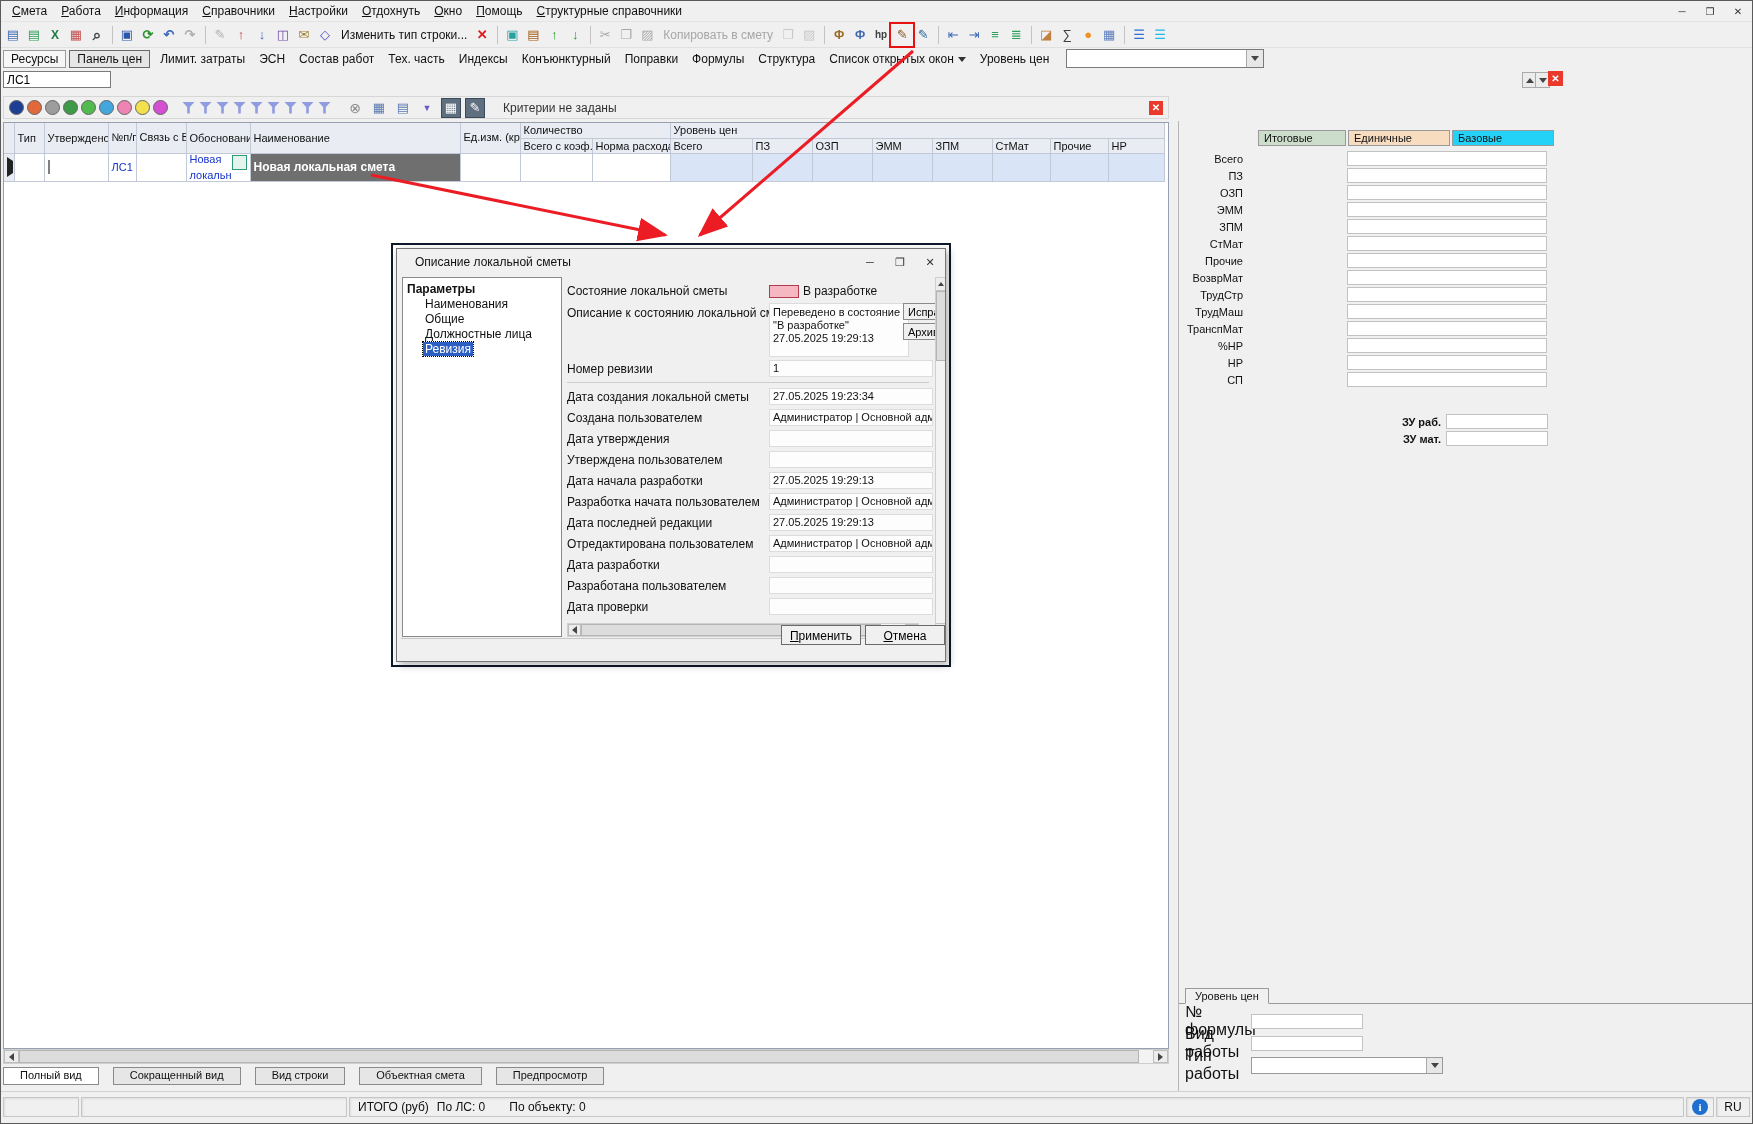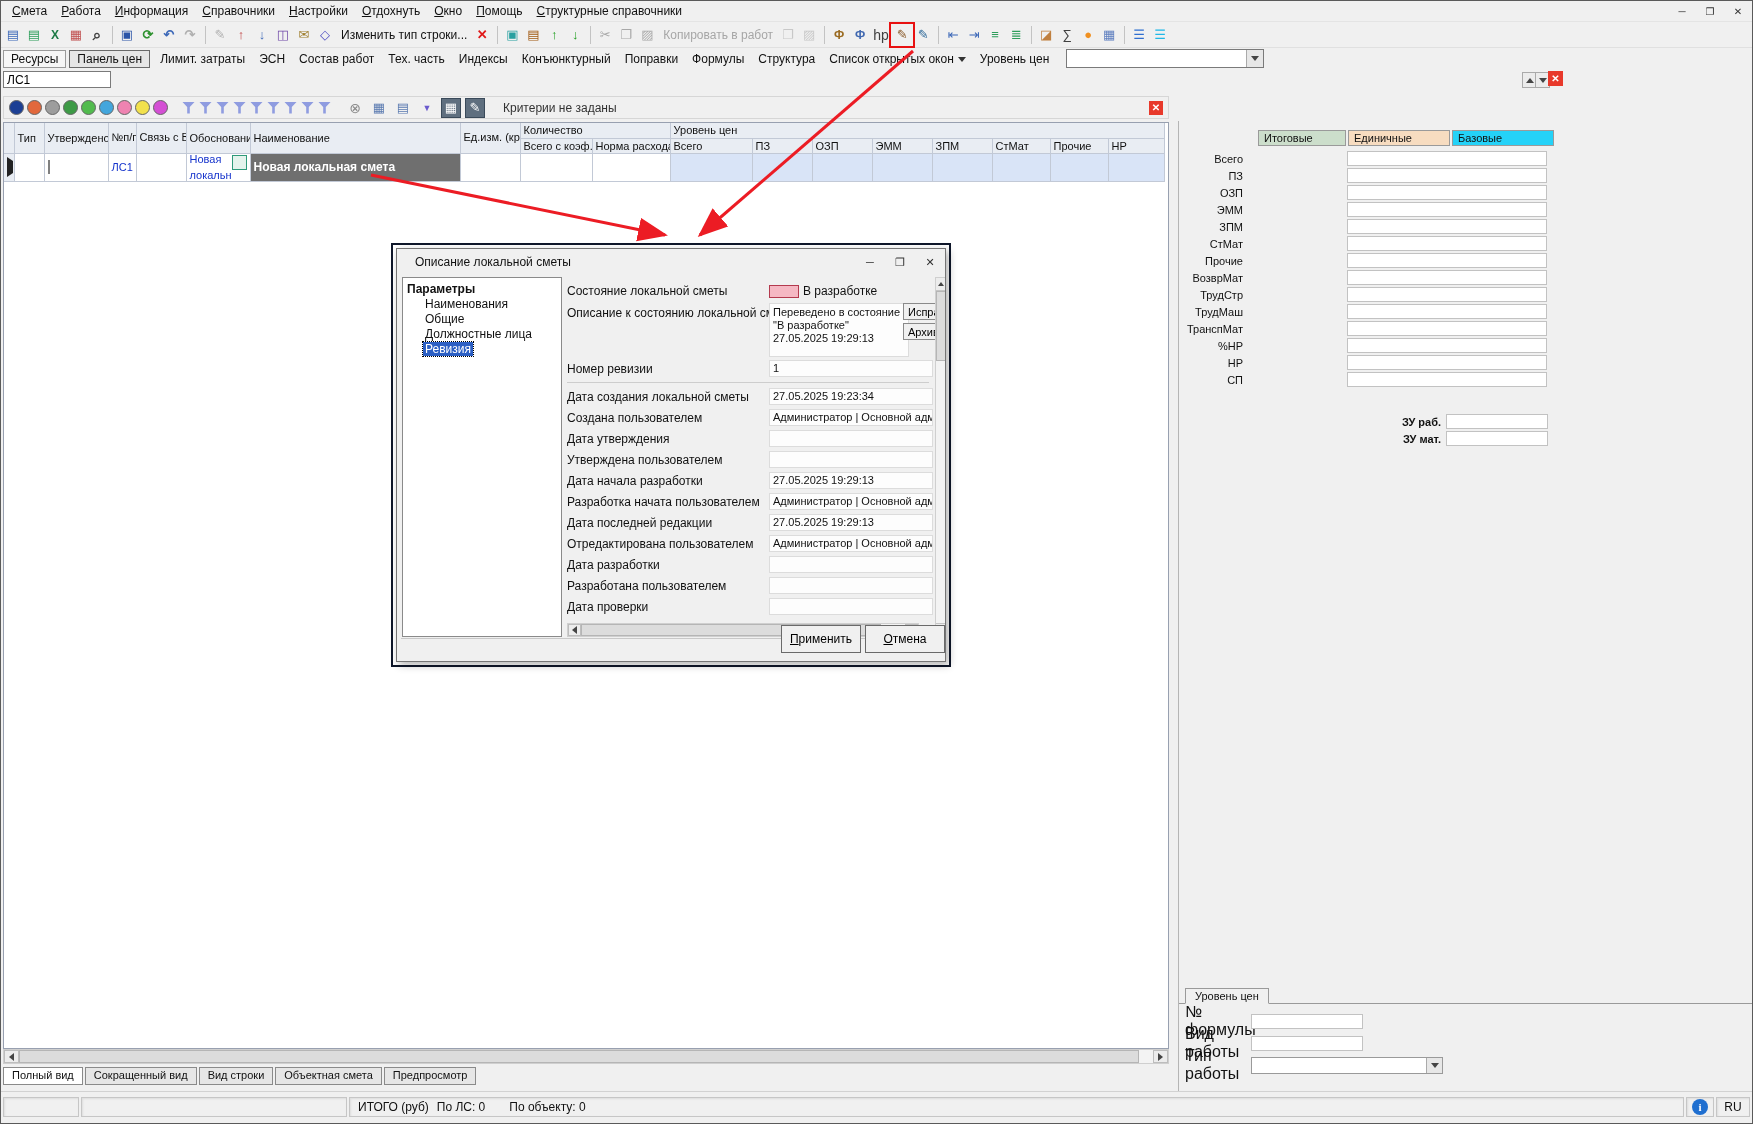--- a/index.html
+++ b/index.html
@@ -58,21 +58,21 @@
   .basis{line-height:11px;white-space:normal;}
   .doc-ic{display:inline-block;width:13px;height:13px;background:#e4f3ec;border:1px solid #2f9a7a;float:right;margin-top:1px;}
   td.namecell{background:#6f6f6f;color:#fff;font-weight:bold;font-size:12px;white-space:nowrap;}
   td.pricecell{background:#d9e4f7;}
   .rowtri{width:0;height:0;border-top:4px solid transparent;border-bottom:4px solid transparent;border-left:6px solid #222;margin:0 auto;}
   
   .hscroll{position:absolute;left:2px;top:1048px;width:1166px;height:15px;background:#f3f3f3;border:1px solid #cfcfcf;box-sizing:border-box;}
   .sbtn{position:absolute;top:0;width:15px;height:13px;background:#ececec;border:1px solid #bdbdbd;display:flex;align-items:center;justify-content:center;box-sizing:border-box;}
   .sthumb{position:absolute;top:0;height:13px;background:#dcdcdc;border:1px solid #b5b5b5;box-sizing:border-box;}
   .viewtabs{position:absolute;left:2px;top:1066px;display:flex;}
-  .vtab{height:16px;line-height:15px;padding:0 8px;font-size:11px;border:1px solid #8a8a8a;background:#e6e6e6;margin-right:2px;white-space:nowrap;cursor:default;}
+  .vtab{height:16px;line-height:15px;padding:0 16px;font-size:11px;border:1px solid #8a8a8a;background:#e6e6e6;margin-right:14px;white-space:nowrap;cursor:default;}
   .vtab.sel{background:#fff;}
   .statusbar{position:absolute;left:0;top:1090px;width:100%;height:34px;background:#f0f0f0;border-top:1px solid #d2d2d2;display:flex;align-items:flex-start;padding-top:5px;box-sizing:border-box;}
   .spanel{height:20px;border:1px solid #c6c6c6;box-shadow:inset 1px 1px 2px rgba(0,0,0,.08);box-sizing:border-box;display:flex;align-items:center;font-size:12px;}
   .info-ic{width:16px;height:16px;border-radius:50%;background:#1f6fd0;color:#fff;font-weight:bold;font-size:11px;font-family:"Liberation Serif",serif;display:flex;align-items:center;justify-content:center;}
   
   .rpanel{position:absolute;left:1177px;top:120px;width:576px;height:970px;background:#f0f0f0;border-left:1px solid #b5b5b5;box-sizing:border-box;}
   .rtabs{position:absolute;left:79px;top:9px;display:flex;gap:2px;text-align:right;}
   .rtab{height:16px;font-size:11px;display:flex;align-items:center;padding-left:5px;border:1px solid #9a9a9a;box-sizing:border-box;cursor:default;}
   .rrows{position:absolute;left:0;top:29px;width:100%;}
   .rp-row{display:flex;align-items:center;height:17px;}
@@ -110,21 +110,21 @@
   .swatch{position:absolute;left:202px;top:4px;width:28px;height:11px;border:1px solid #b43a4e;}
   .statustxt{position:absolute;left:236px;top:3px;font-size:12px;}
   .row-desc{position:relative;height:56px;}
   .descbox{position:absolute;left:202px;top:0;width:132px;height:48px;background:#fdfdfd;border:1px solid #dcdcdc;font-size:11px;line-height:13px;padding:2px 3px;white-space:pre-line;overflow:hidden;}
   .descbtn{position:absolute;left:336px;width:72px;height:17px;background:#f0f0f0;border:1px solid #8a8a8a;font-size:11px;text-align:left;padding:1px 4px;box-sizing:border-box;overflow:hidden;white-space:nowrap;cursor:default;}
   .dlg-sep{border-top:1px solid #cdcdcd;margin:2px 0 4px 0;}
   .dlg-hscroll{position:absolute;left:170px;top:374px;width:352px;height:14px;background:#f3f3f3;border:1px solid #cfcfcf;box-sizing:border-box;}
   .dlg-vscroll{position:absolute;left:538px;top:28px;width:12px;height:360px;background:#f3f3f3;border:1px solid #cfcfcf;box-sizing:border-box;}
   .vbtn{position:absolute;left:0;width:10px;height:12px;background:#ececec;border-bottom:1px solid #c5c5c5;display:flex;align-items:center;justify-content:center;}
   .dlg-btnsep{position:absolute;left:4px;top:389px;width:542px;border-top:1px solid #c8c8c8;}
-  .dlg-btn{position:absolute;top:376px;width:80px;height:28px;background:#f0f0f0;border:1px solid #6a6a6a;font:12px "Liberation Sans",sans-serif;cursor:default;}
+  .dlg-btn{position:absolute;top:376px;width:80px;height:20px;background:#f0f0f0;border:1px solid #6a6a6a;font:12px "Liberation Sans",sans-serif;cursor:default;}
   .dlg-btn span{display:block;width:100%;text-align:center;line-height:18px;}
   .dlg-btn span::first-letter{text-decoration:underline;}
   
   .annot{position:absolute;left:0;top:0;pointer-events:none;z-index:50;}
 </style>
 </head>
 <body>
 
 <div class="screen">
 
@@ -171,27 +171,27 @@
       <span class="ticon" style="color:#e01818;font-weight:bold;font-size:13px">✕</span>
       <span class="tsep"></span>
       <span class="ticon" style="color:#28a0a0">▣</span>
       <span class="ticon" style="color:#a05810">▤</span>
       <span class="ticon" style="color:#1e9e1e;font-weight:bold">↑</span>
       <span class="ticon" style="color:#1e9e1e;font-weight:bold">↓</span>
       <span class="tsep"></span>
       <span class="ticon" style="color:#a8a8a8">✂</span>
       <span class="ticon" style="color:#a8a8a8">❐</span>
       <span class="ticon" style="color:#a8a8a8">▨</span>
-      <span class="tlabel tdis">Копировать в работ</span>
+      <span class="tlabel tdis">Копировать в смету</span>
       <span class="ticon" style="color:#c8c8c8">❐</span>
       <span class="ticon" style="color:#c8c8c8">▨</span>
       <span class="tsep"></span>
       <span class="ticon" style="color:#9a6a20;font-weight:bold;font-size:12px">Ф</span>
       <span class="ticon" style="color:#4068b0;font-weight:bold;font-size:12px">Ф</span>
-      <span class="ticon" style="color:#404040;font-size:14px;font-weight:normal">hp</span>
+      <span class="ticon" style="color:#404040;font-size:10px;font-weight:bold">hp</span>
       <span class="ticon thl" style="color:#8a5a28">✎</span>
       <span class="ticon" style="color:#2f6a9a">✎</span>
       <span class="tsep"></span>
       <span class="ticon" style="color:#3c68b8">⇤</span>
       <span class="ticon" style="color:#3c68b8">⇥</span>
       <span class="ticon" style="color:#2e9e5b">≡</span>
       <span class="ticon" style="color:#2e9e5b">≣</span>
       <span class="tsep"></span>
       <span class="ticon" style="color:#c08040">◪</span>
       <span class="ticon" style="color:#404040">∑</span>

